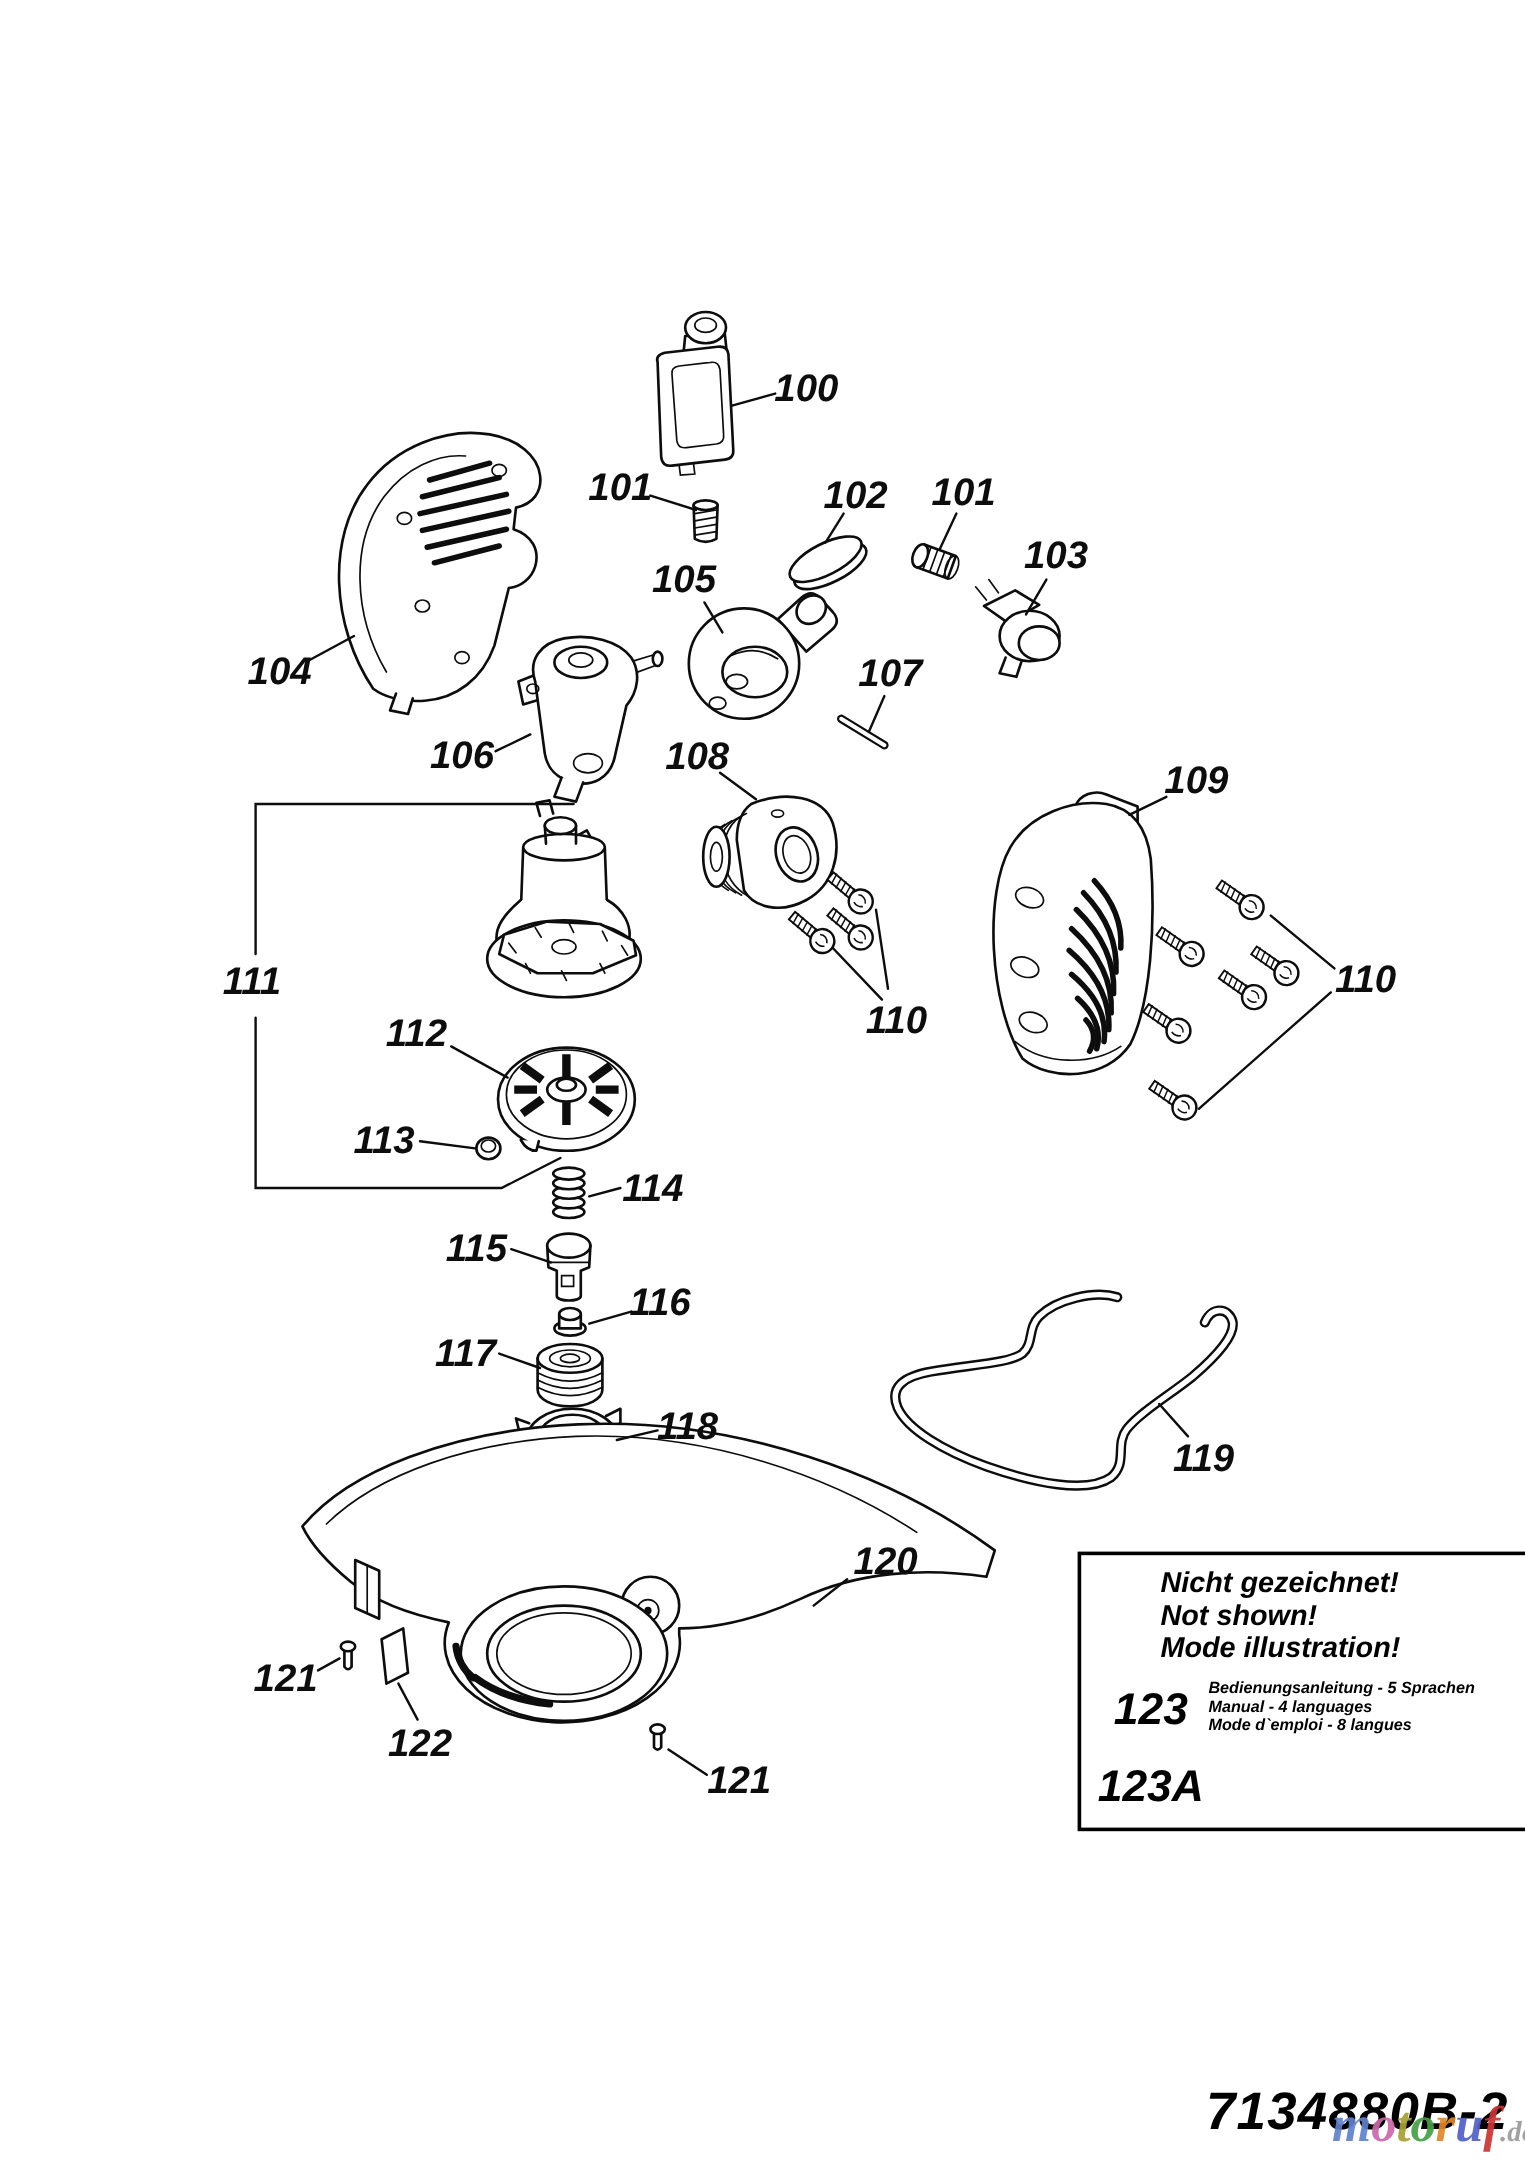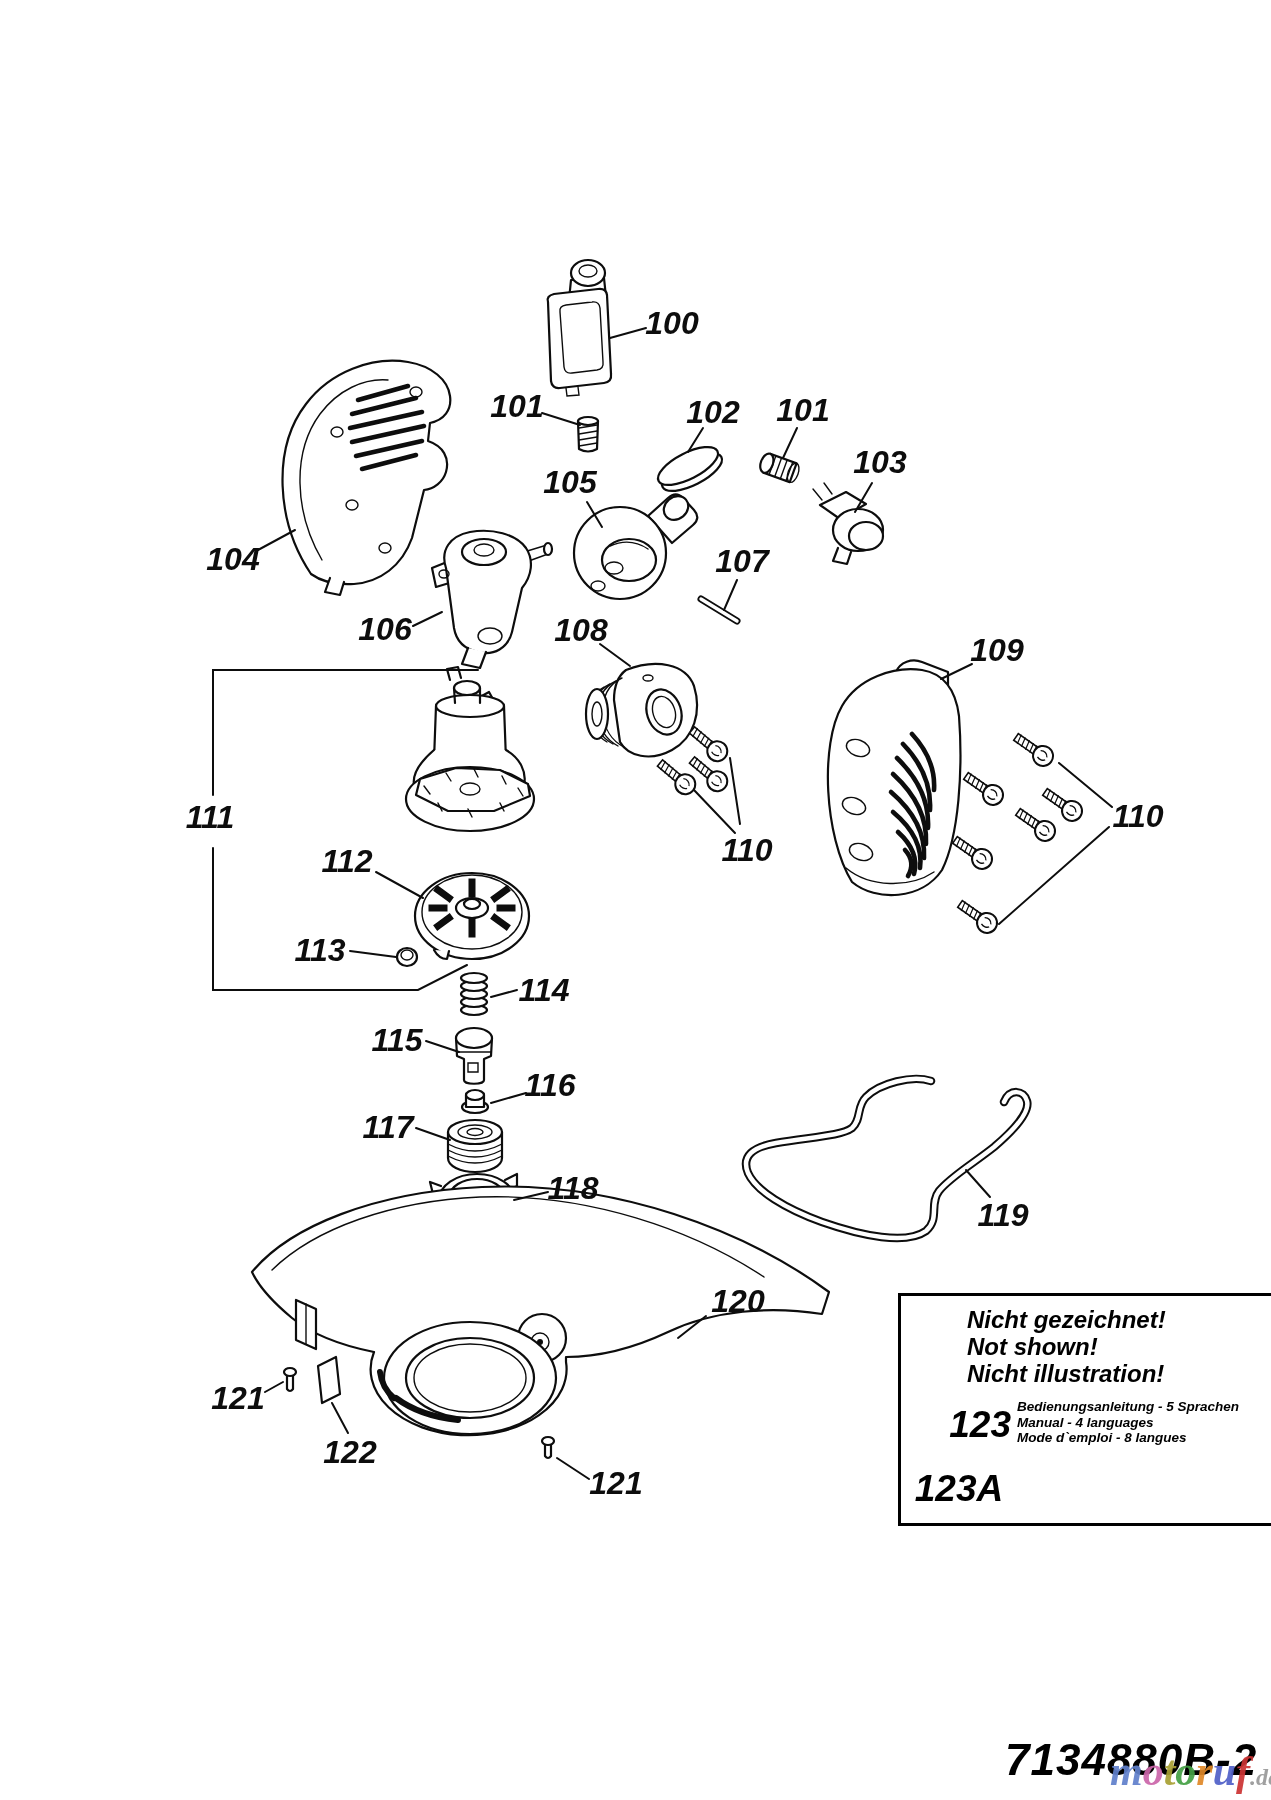--- a/index.html
+++ b/index.html
@@ -11,21 +11,21 @@
   .slat{stroke:#0d0d0d;stroke-width:4.6;fill:none;stroke-linecap:round;}
   .leader{stroke:#0d0d0d;stroke-width:2;fill:none;stroke-linecap:round;}
   .callout{font-family:"Liberation Sans",sans-serif;font-weight:bold;font-size:32px;
            fill:#0d0d0d;text-anchor:middle;}
   .tube-o{stroke:#0d0d0d;stroke-width:8.5;fill:none;stroke-linecap:round;}
   .tube-i{stroke:#ffffff;stroke-width:4.5;fill:none;stroke-linecap:round;}
   .notes-box{position:absolute;left:898px;top:1293px;width:380px;height:233px;
              border:3px solid #000;box-sizing:border-box;background:#fff;}
   .nb-head{position:absolute;left:66px;top:10px;font-weight:bold;font-size:24px;line-height:27px;color:#000;}
   .nb-ref{position:absolute;left:6px;width:104px;text-align:center;font-weight:bold;font-size:37px;color:#000;}
-  .nb-lines{position:absolute;left:106px;font-weight:bold;font-size:13.5px;line-height:15.5px;color:#000;margin-left:10px;}
+  .nb-lines{position:absolute;left:106px;font-weight:bold;font-size:13.5px;line-height:15.5px;color:#000;}
   .doc-number{position:absolute;left:1005px;top:1735px;font-weight:bold;font-size:44px;color:#000;letter-spacing:1px;}
   .watermark{position:absolute;left:1110px;top:1747px;font-family:"Liberation Serif",serif;
              font-weight:bold;font-size:42px;opacity:.92;white-space:nowrap;}
   .watermark .suffix{font-size:24px;}
 </style>
 </head>
 <body>
 
 <div class="page">
 
@@ -313,24 +313,24 @@
   <text class="callout" x="738" y="1312">120</text>
   <text class="callout" x="238" y="1409">121</text>
   <text class="callout" x="350" y="1463">122</text>
   <text class="callout" x="616" y="1494">121</text>
 </svg>
 
 <div class="notes-box">
   <div class="nb-head">
     <div>Nicht gezeichnet!</div>
     <div>Not shown!</div>
-    <div>Nicht illustration!</div>
+    <div>Mode illustration!</div>
   </div>
 
-  <div class="nb-ref" style="top:108px;text-align:right;">123</div>
+  <div class="nb-ref" style="top:108px;">123</div>
   <div class="nb-lines" style="top:103px;">
     <div>Bedienungsanleitung - 5 Sprachen</div>
     <div>Manual - 4 languages</div>
     <div>Mode d`emploi - 8 langues</div>
   </div>
 
   <div class="nb-ref" style="top:172px;">123A</div>
 </div>
 
 <div class="doc-number">7134880B-2</div>

